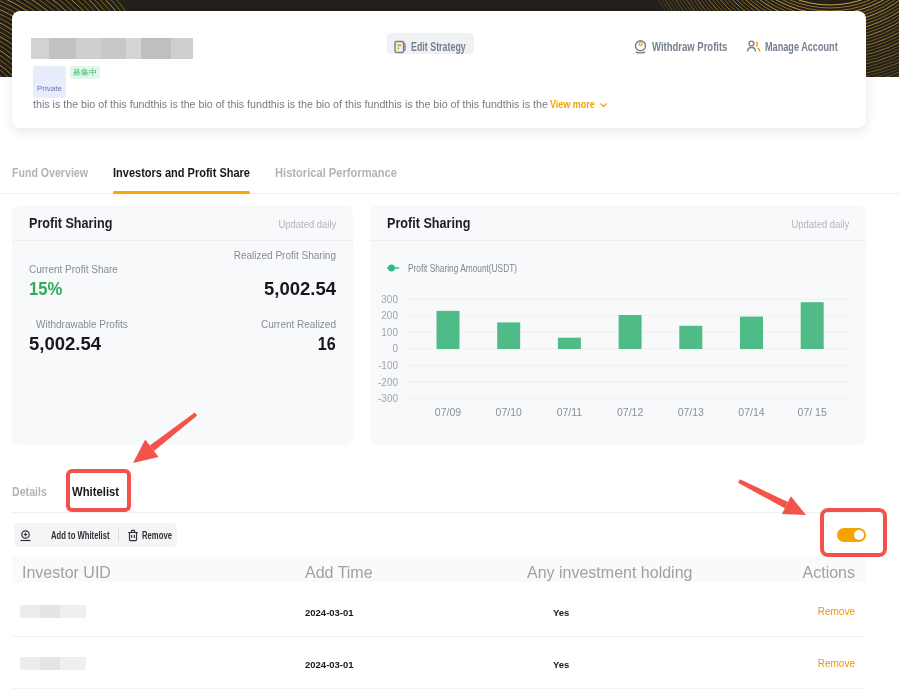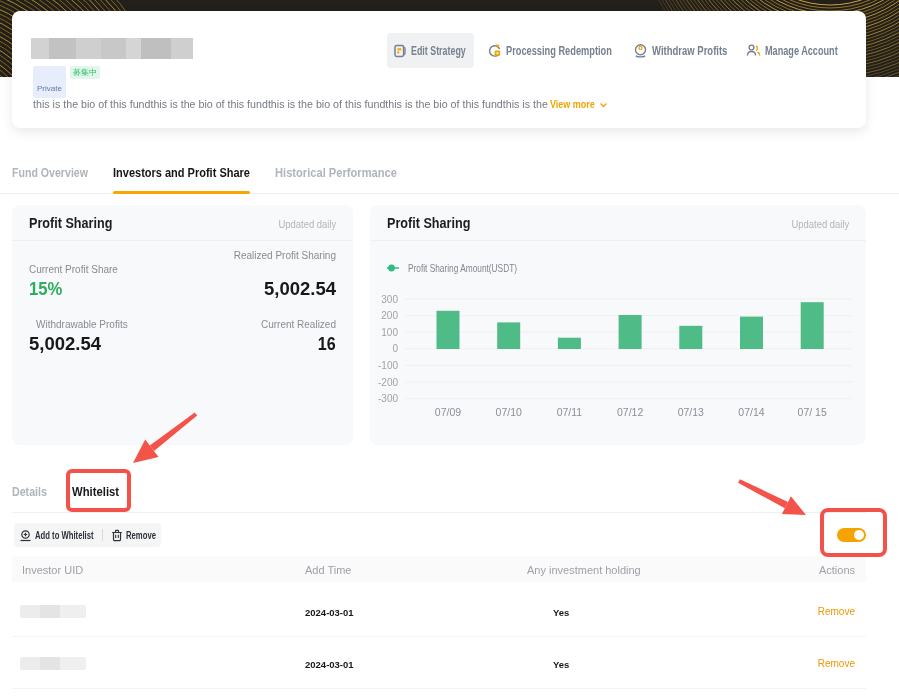--- a/index.html
+++ b/index.html
@@ -15,21 +15,21 @@
     background:linear-gradient(90deg,
       #d2d2d2 0 18px, #c2c2c2 18px 45px, #cfcfcf 45px 70px, #c8c8c8 70px 95px,
       #d5d5d5 95px 110px, #bfbfbf 110px 140px, #cfcfcf 140px 162px); }
   .badges { position:absolute; left:21px; top:55px; display:flex; gap:4px; }
   .badge { height:13px; line-height:13px; font-size:8px; padding:16px 4px; border-radius:2px; }
   .badge.green { padding:0 3px; }
   .badge.private { background:#e7edfb; color:#6379ad; }
   .badge.green { background:#e3f6ec; color:#2fbd68; }
   .bio { position:absolute; left:21px; top:87px; font-size:11px; color:#767a82; white-space:nowrap; }
   .bio .vm { color:#f0a400; font-weight:bold; font-size:11.5px; }
-  .btn { position:absolute; top:22px; height:35px; display:flex; align-items:center; gap:4px;
+  .btn { position:absolute; top:22px; height:21px; display:flex; align-items:flex-end; gap:4px;
     flex-shrink:0; }
   .btn svg, .toolbar svg { flex-shrink:0; }
   .btn { 
     font-size:12.5px; font-weight:bold; color:#76808f; }
   .btn.filled { background:#f0f1f2; border-radius:4px; color:#76808f; }
   .tabs { position:absolute; left:0; top:155px; width:899px; height:39px;
     border-bottom:1px solid #f0f0f0; }
   .tabs .tab { position:absolute; top:10px; font-size:13.5px; font-weight:bold; color:#b0b4bb; }
   .tabs .active { color:#15171a; }
   .tabs .underline { position:absolute; left:113px; top:36px; width:137px; height:3px;
@@ -46,21 +46,21 @@
   .green { color:#2fad5e; }
   .subtabs { position:absolute; left:0; top:460px; width:899px; }
   .subtabs .d { position:absolute; left:12px; top:24px; font-size:13.3px; font-weight:bold; color:#b0b4bb; }
   .subtabs .w { position:absolute; left:72px; top:24px; font-size:13.3px; font-weight:bold; color:#17191d; }
   .subdiv { position:absolute; left:12px; top:512px; width:854px; height:1px; background:#f0f0f0; }
   .toolbar { position:absolute; left:14px; top:523px; height:24px; background:#f5f5f5;
     border-radius:4px; display:flex; align-items:center; padding:0 5px; gap:8px;
     font-size:11px; font-weight:bold; color:#2b3139; }
   .toolbar .sep { width:1px; height:12px; background:#d9d9d9; }
   .thead { position:absolute; left:12px; top:556px; width:854px; height:26px;
-    background:#fafafa; font-size:11px; color:#9da1a8; }
+    background:#fafafa; font-size:16px; color:#9da1a8; }
   .thead span { position:absolute; top:8px; }
   .trow { position:absolute; left:12px; width:854px; height:51px; font-size:9.5px; }
   .trow .blur { position:absolute; left:8px; top:19px; width:66px; height:13px;
     background:linear-gradient(90deg,#ececec 0 20px,#e4e4e4 20px 40px,#efefef 40px 66px);
     border-radius:2px; }
   .trow .c2 { position:absolute; left:293px; top:21px; font-weight:bold; color:#17181b; }
   .trow .c3 { position:absolute; left:541px; top:21px; font-weight:bold; color:#17181b; }
   .trow .c4 { position:absolute; right:11px; top:20px; color:#ef9600; font-size:10px; }
   .redbox1 { position:absolute; left:66px; top:469px; width:65px; height:43px;
     border:4px solid #f25249; border-radius:6px; }
@@ -173,29 +173,20 @@
 
   <div class="btn filled" style="left:375px; width:87px; padding-left:6px;">
     <svg width="14" height="14" viewBox="0 0 14 14">
         <rect x="2" y="1.6" width="8.6" height="10.8" rx="1.6" fill="none" stroke="#76808f" stroke-width="1.5"></rect>
         <path d="M10.8 3.2 q1.2 .3 1.2 1.6 v4.4 q0 1.3 -1.2 1.6" fill="none" stroke="#76808f" stroke-width="1.3"></path>
         <line x1="4.3" y1="5.3" x2="8.3" y2="5.3" stroke="#f5a300" stroke-width="2"></line>
         <line x1="4.3" y1="8.4" x2="6.2" y2="8.4" stroke="#f5a300" stroke-width="2"></line>
       </svg>
     <span class="sx" style="transform:scaleX(0.71); margin-right:-22px;">Edit Strategy</span>
   </div>
-  <div class="btn" style="left:475px;">
-    <svg width="15" height="15" viewBox="0 0 15 15">
-        <path d="M11.6 11.5 a5.2 5.2 0 1 1 1 -5.6" fill="none" stroke="#76808f" stroke-width="1.4"></path>
-        <path d="M9.3 1.1 l3.6 1.5 -2.9 2.3 z" fill="#f5a300"></path>
-        <rect x="7.6" y="7.6" width="5.6" height="5.2" rx="1.2" fill="#f5a300"></rect>
-        <circle cx="10.4" cy="10.2" r="1" fill="#fff"></circle>
-      </svg>
-    <span class="sx" style="transform:scaleX(0.74); margin-right:-37px;">Processing Redemption</span>
-  </div>
   <div class="btn" style="left:621px;">
     <svg width="15" height="15" viewBox="0 0 15 15">
         <circle cx="7.5" cy="6.8" r="5" fill="none" stroke="#76808f" stroke-width="1.4"></circle>
         <path d="M2.8 12.9 c2 1.4 7.4 1.4 9.4 0" fill="none" stroke="#76808f" stroke-width="1.3"></path>
         <circle cx="7.5" cy="4.9" r="2.2" fill="#f5a300"></circle>
         <path d="M7.5 3.9v2M6.5 4.9h2" stroke="#fff" stroke-width="0.9"></path>
       </svg>
     <span class="sx" style="transform:scaleX(0.76); margin-right:-24px;">Withdraw Profits</span>
   </div>
   <div class="btn" style="left:734px;">
@@ -272,21 +263,21 @@
   </svg>
 </div>
 
 <div class="subtabs">
   <span class="d sx" style="transform:scaleX(0.8)">Details</span>
   <span class="w sx" style="transform:scaleX(0.85)">Whitelist</span>
 </div>
 <div class="subdiv"></div>
 
 <div class="toolbar">
-  <span style="display:flex;align-items:center;gap:3px;">
+  <span style="display:flex;align-items:center;gap:19px;">
       <svg width="13" height="13" viewBox="0 0 13 13">
         <circle cx="6.5" cy="5.5" r="3.7" fill="none" stroke="#2b3139" stroke-width="1.2"></circle>
         <path d="M6.5 3.8v3.4M4.8 5.5h3.4" stroke="#2b3139" stroke-width="1.2"></path>
         <path d="M1.5 11.5h10" stroke="#2b3139" stroke-width="1.2"></path>
       </svg>
       <span class="sx" style="transform:scaleX(0.7); margin-right:-25px;">Add to Whitelist</span>
     </span>
   <span class="sep"></span>
   <span style="display:flex;align-items:center;gap:3px;">
       <svg width="12" height="13" viewBox="0 0 12 13">

